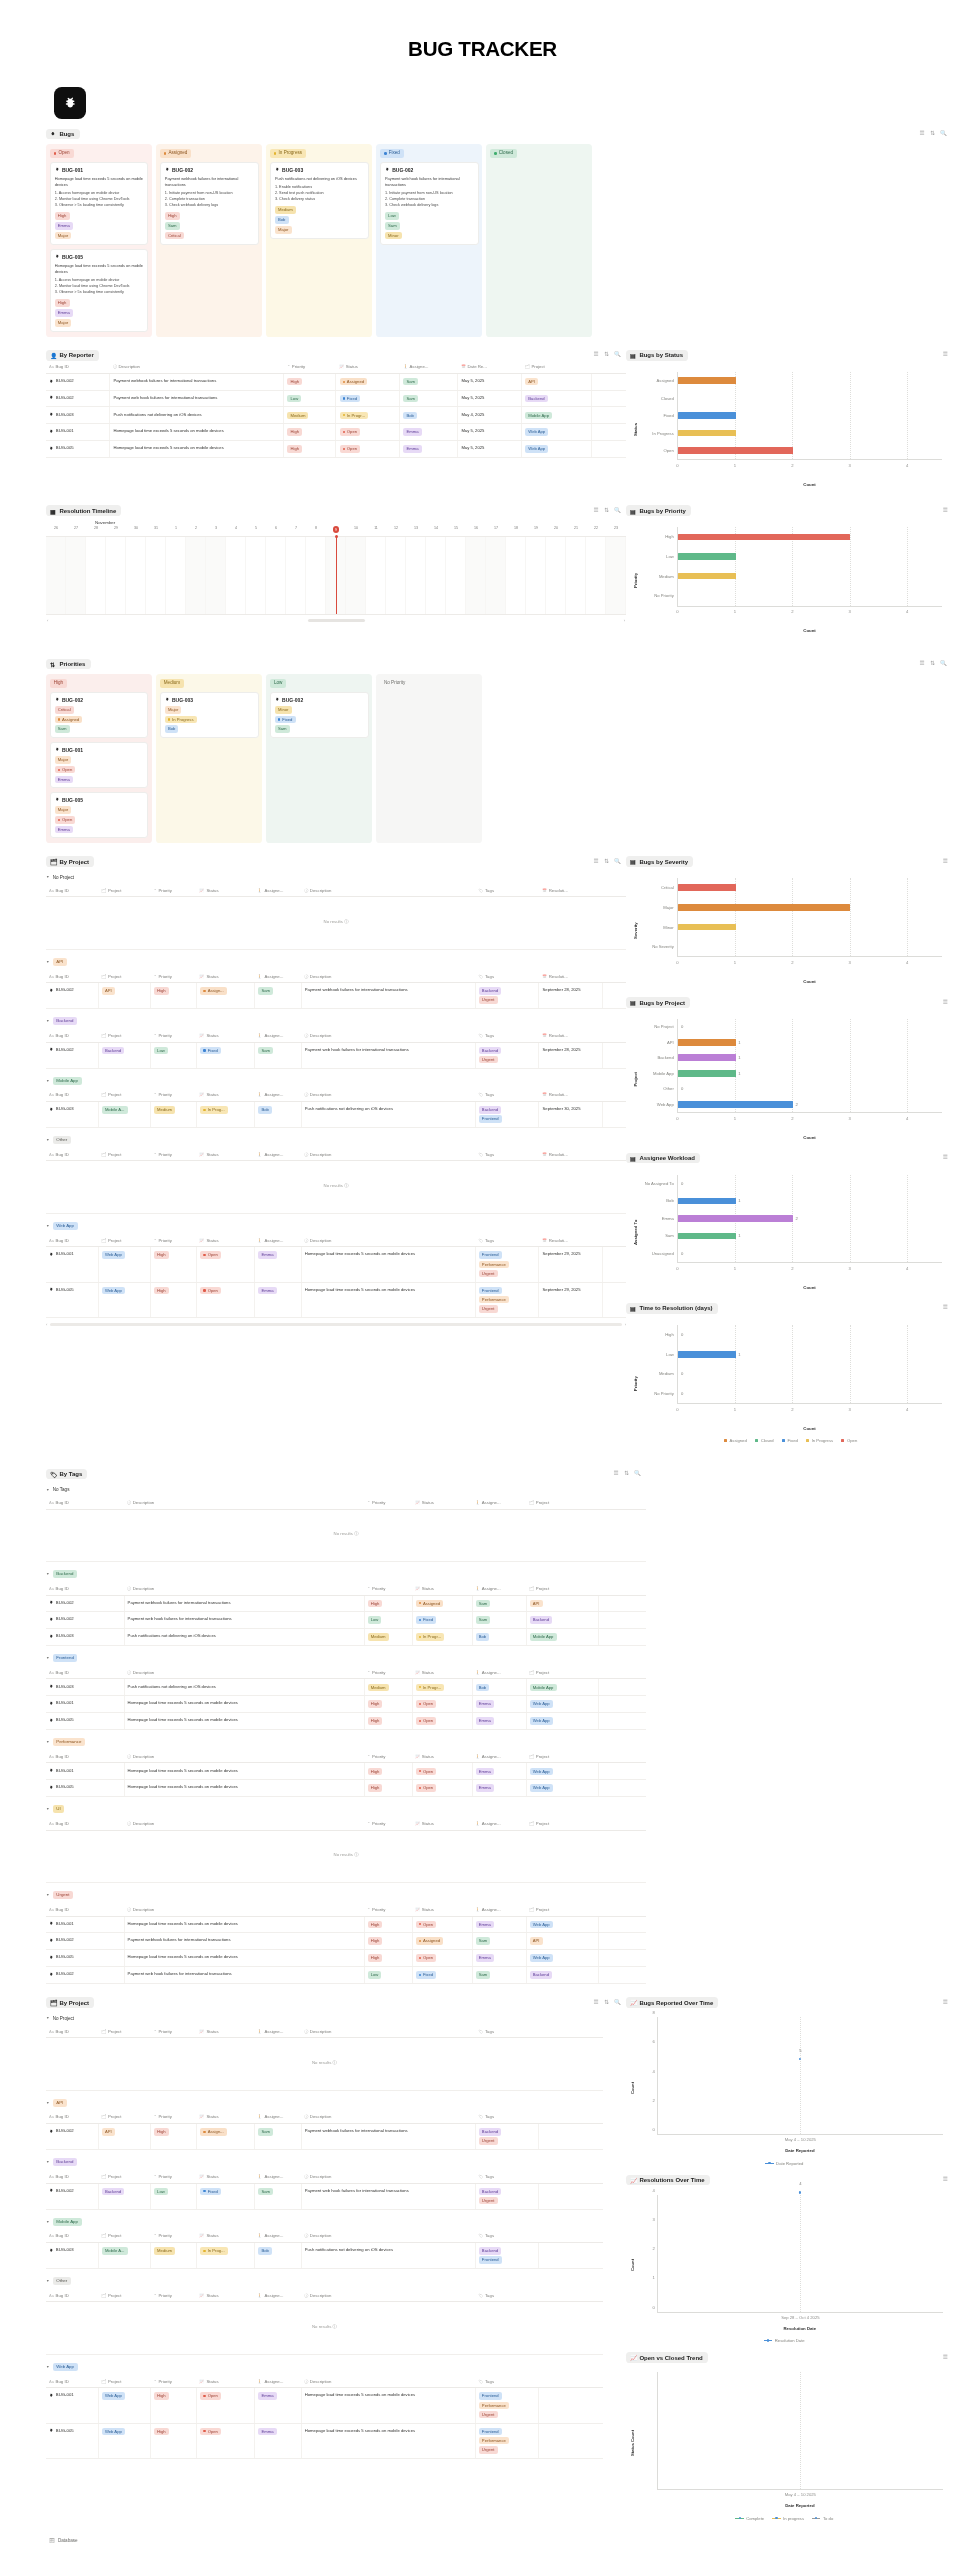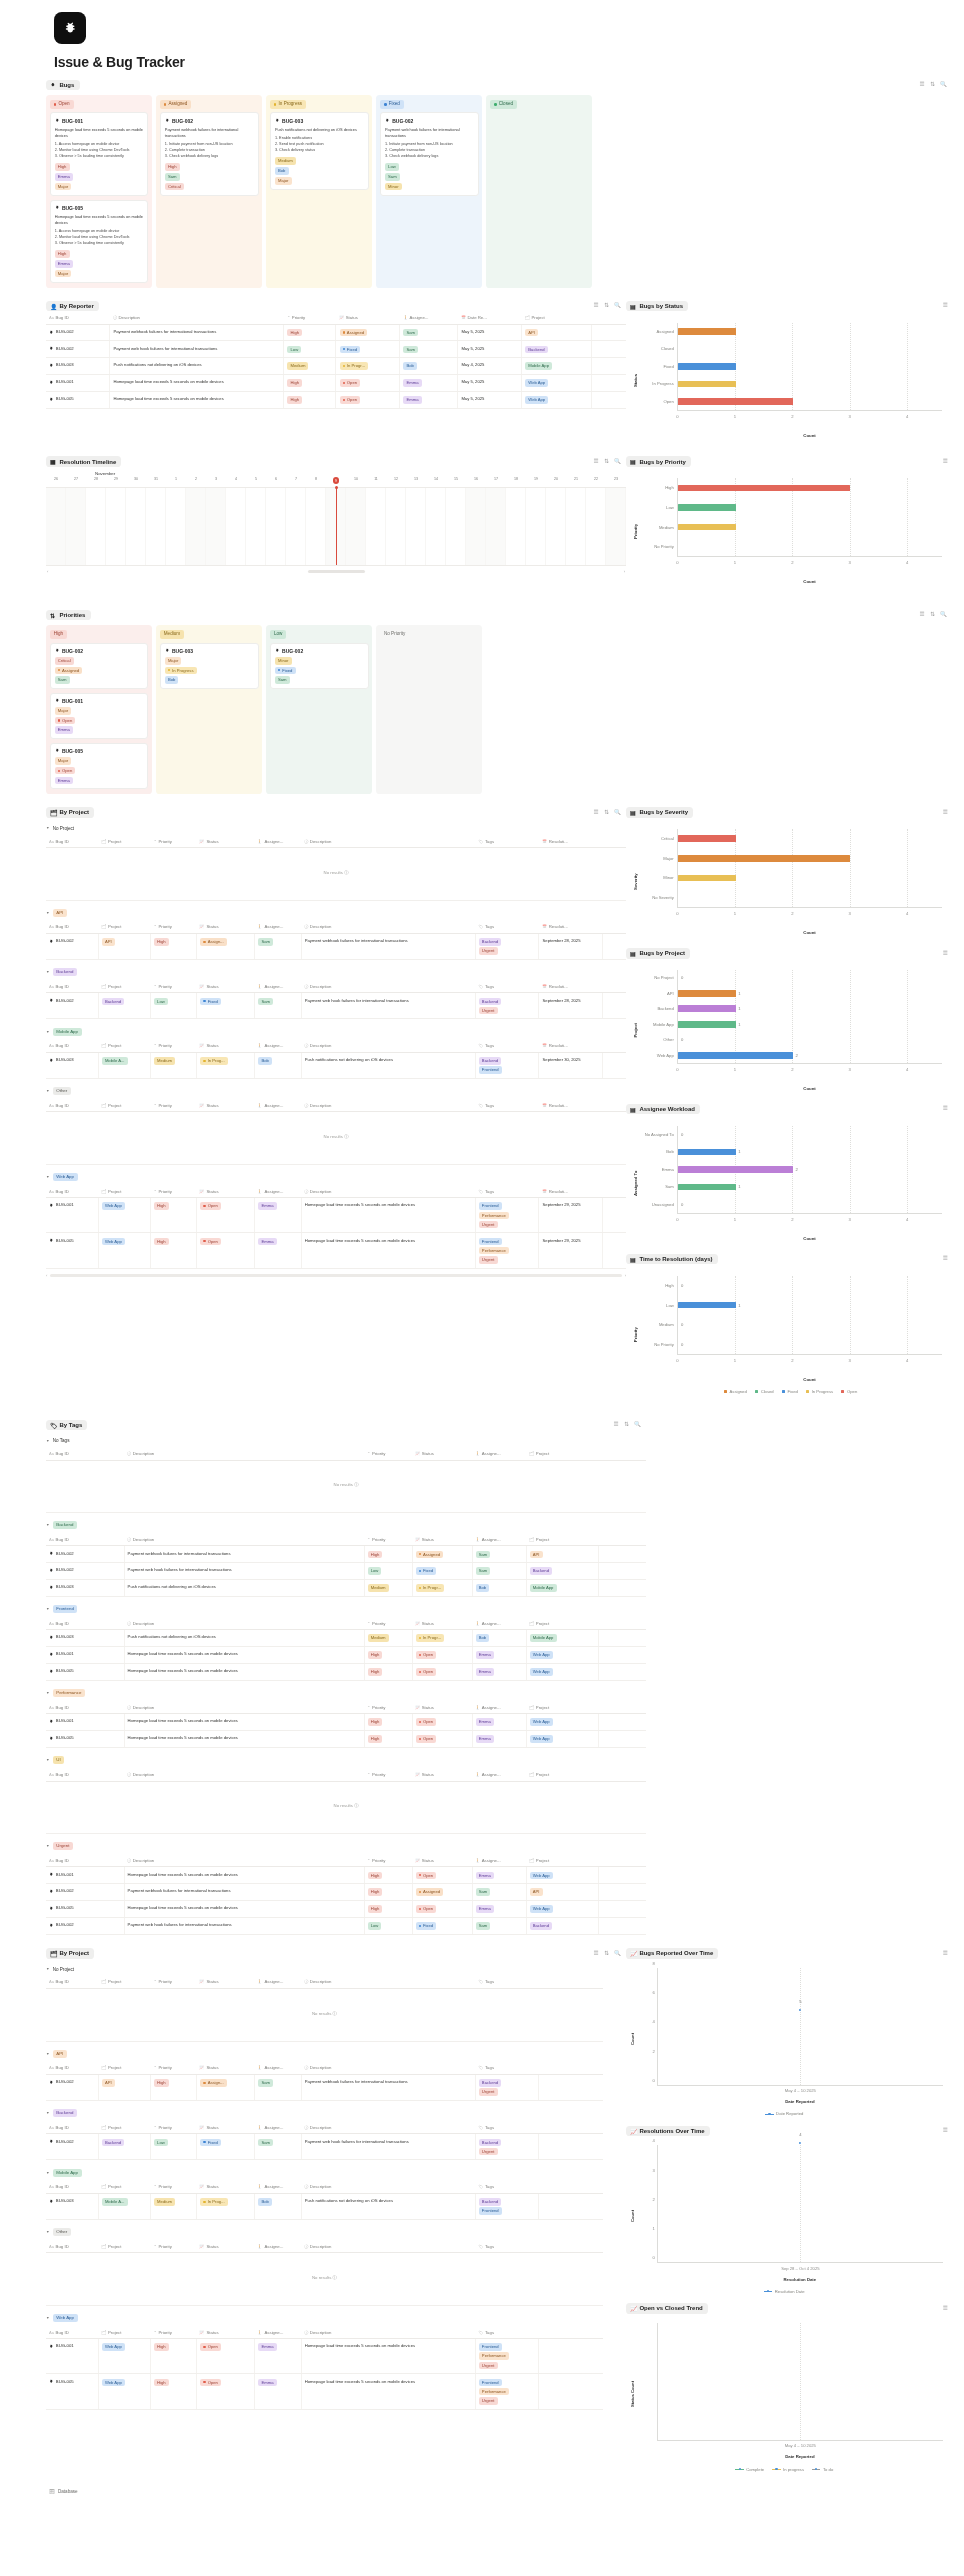--- a/index.html
+++ b/index.html
@@ -159,30 +159,32 @@
   .footer { display:flex; align-items:center; gap:3.1px; padding:15.5px 0 0 49px; font-size:4.6px; color:#6c6c69; }
 
   .lane-title { margin-bottom:1px; }
   .sec-gap { height:13.4px; }
 </style>
 </head>
 <body>
 
 <div class="page">
 
+  <div class="masthead">
+    <h1>BUG TRACKER</h1>
+  </div>
 
   <div class="brand-row">
     <div class="app-icon">
       <svg width="16.5" height="16.5" viewBox="0 0 24 24" fill="#fff">
         <path d="M8.3 4.2a1 1 0 0 1 1.4 0L11 5.5a4.6 4.6 0 0 1 2 0l1.3-1.3a1 1 0 1 1 1.4 1.4l-1 1c.5.4.9.9 1.1 1.5h1.3a1 1 0 0 1 0 2h-1V12h1.4a1 1 0 1 1 0 2H16a4 4 0 0 1-3 3.9V11a1 1 0 1 0-2 0v6.9A4 4 0 0 1 8 14H6.5a1 1 0 1 1 0-2H8v-1.9H7a1 1 0 0 1 0-2h1.2c.2-.6.6-1.1 1.1-1.5l-1-1a1 1 0 0 1 0-1.4Z"></path>
         <rect x="9.2" y="8.6" width="5.6" height="9.4" rx="2.8"></rect>
       </svg>
     </div>
   </div>
-  <div class="doc-title">Issue &amp; Bug Tracker</div>
 
   <div class="block" style="padding-left:46px; padding-right:13px; margin-top:10.3px;">
     <div class="block-head">
       <div class="chip">
         <span class="gi">
           <svg width="5.7" height="5.7" viewBox="0 0 24 24" fill="#1c1c1c">
               <path d="M8.3 4.2a1 1 0 0 1 1.4 0L11 5.5a4.6 4.6 0 0 1 2 0l1.3-1.3a1 1 0 1 1 1.4 1.4l-1 1c.5.4.9.9 1.1 1.5h1.3a1 1 0 0 1 0 2h-1V12h1.4a1 1 0 1 1 0 2H16a4 4 0 0 1-3 3.9V11a1 1 0 1 0-2 0v6.9A4 4 0 0 1 8 14H6.5a1 1 0 1 1 0-2H8v-1.9H7a1 1 0 0 1 0-2h1.2c.2-.6.6-1.1 1.1-1.5l-1-1a1 1 0 0 1 0-1.4Z"></path>
               <rect x="9.2" y="8.6" width="5.6" height="9.4" rx="2.8"></rect>
             </svg>
         </span>

